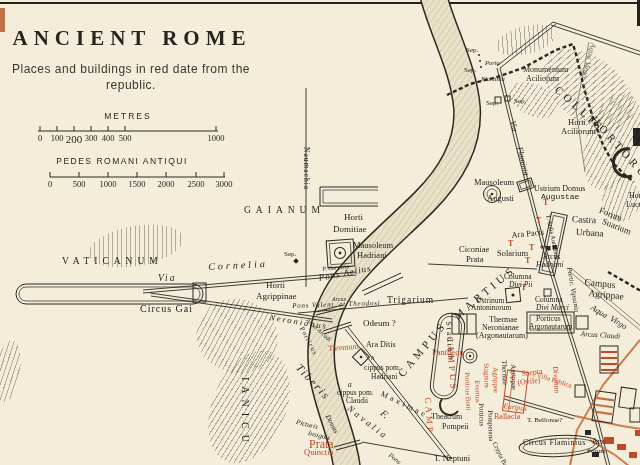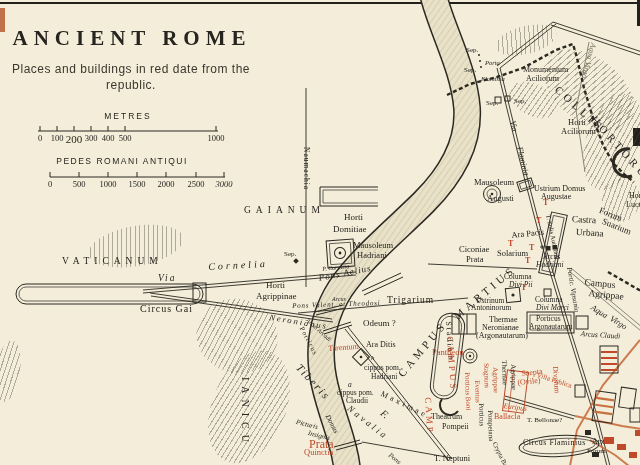--- a/index.html
+++ b/index.html
@@ -347,21 +347,21 @@
       <span class="lb" style="left: 543px; top: 253px; font-size: 7.5px; font-style: italic; color: rgb(38, 36, 31);">Arcus</span>
       <span class="lb" style="left: 536px; top: 261px; font-size: 7.5px; font-style: italic; color: rgb(38, 36, 31);">Hadriani</span>
       <span class="lb" style="left: 459px; top: 245px; font-size: 8.5px; color: rgb(38, 36, 31);">Ciconiae</span>
       <span class="lb" style="left: 466px; top: 255px; font-size: 8.5px; color: rgb(38, 36, 31);">Prata</span>
       <span class="lb" style="left: 572px; top: 215px; font-size: 9.5px; transform: rotate(3deg); color: rgb(38, 36, 31);">Castra</span>
       <span class="lb" style="left: 576px; top: 228px; font-size: 9.5px; transform: rotate(3deg); color: rgb(38, 36, 31);">Urbana</span>
       <span class="lb" style="left: 601px; top: 206px; font-size: 9px; transform: rotate(22deg); color: rgb(38, 36, 31);">Forum</span>
       <span class="lb" style="left: 604px; top: 217px; font-size: 9px; transform: rotate(22deg); color: rgb(38, 36, 31);">Suarium</span>
       <span class="lb" style="left: 551px; top: 214px; font-size: 6.5px; transform: rotate(78deg); color: rgb(38, 36, 31);">T. Solis Aureliani</span>
       <span class="lb" style="left: 534px; top: 185px; font-size: 8px; color: rgb(38, 36, 31);">Ustrium Domus</span>
-      <span class="lb" style="left: 541px; top: 193px; font-size: 8px; color: rgb(38, 36, 31);">Augustae</span>
+      <span class="lb" style="left: 541px; top: 193px; font-size: 8px; color: rgb(38, 36, 31); font-family: Liberation Mono, monospace;">Augustae</span>
       <span class="lb" style="left: 474px; top: 178px; font-size: 8.5px; color: rgb(38, 36, 31);">Mausoleum</span>
       <span class="lb" style="left: 487px; top: 194px; font-size: 8.5px; color: rgb(38, 36, 31);">Augusti</span>
       <span class="lb" style="left: 516px; top: 120px; font-size: 8px; transform: rotate(76deg); font-style: italic; color: rgb(38, 36, 31);">Via</span>
       <span class="lb" style="left: 523px; top: 146px; font-size: 8px; transform: rotate(76deg); font-style: italic; color: rgb(38, 36, 31);">Flaminia</span>
       <span class="lb" style="left: 466px; top: 47px; font-size: 7px; color: rgb(38, 36, 31);">Sep.</span>
       <span class="lb" style="left: 464px; top: 67px; font-size: 7px; color: rgb(38, 36, 31);">Sep.</span>
       <span class="lb" style="left: 485px; top: 60px; font-size: 6.5px; font-style: italic; color: rgb(38, 36, 31);">Porta</span>
       <span class="lb" style="left: 481px; top: 76px; font-size: 6.5px; font-style: italic; color: rgb(38, 36, 31);">Flaminia</span>
       <span class="lb" style="left: 486px; top: 100px; font-size: 7px; color: rgb(38, 36, 31);">Sep.</span>
       <span class="lb" style="left: 514px; top: 98px; font-size: 7px; color: rgb(38, 36, 31);">Sep.</span>
@@ -390,15 +390,15 @@
       <span class="lb" style="left: 91px; top: 134px; font-size: 8.5px; transform: translateX(-50%);">300</span>
       <span class="lb" style="left: 108px; top: 134px; font-size: 8.5px; transform: translateX(-50%);">400</span>
       <span class="lb" style="left: 125px; top: 134px; font-size: 8.5px; transform: translateX(-50%);">500</span>
       <span class="lb" style="left: 216px; top: 134px; font-size: 8.5px; transform: translateX(-50%);">1000</span>
       <span class="lb" style="left: 50px; top: 180px; font-size: 8.5px; transform: translateX(-50%);">0</span>
       <span class="lb" style="left: 79px; top: 180px; font-size: 8.5px; transform: translateX(-50%);">500</span>
       <span class="lb" style="left: 108px; top: 180px; font-size: 8.5px; transform: translateX(-50%);">1000</span>
       <span class="lb" style="left: 137px; top: 180px; font-size: 8.5px; transform: translateX(-50%);">1500</span>
       <span class="lb" style="left: 166px; top: 180px; font-size: 8.5px; transform: translateX(-50%);">2000</span>
       <span class="lb" style="left: 196px; top: 180px; font-size: 8.5px; transform: translateX(-50%);">2500</span>
-      <span class="lb" style="left: 224px; top: 180px; font-size: 8.5px; transform: translateX(-50%); font-style: italic;">3000</span>
+      <span class="lb" style="left: 224px; top: 180px; font-size: 8.5px; transform: translateX(-50%);">3000</span>
     </div>
 </div>
 
 </body></html>

